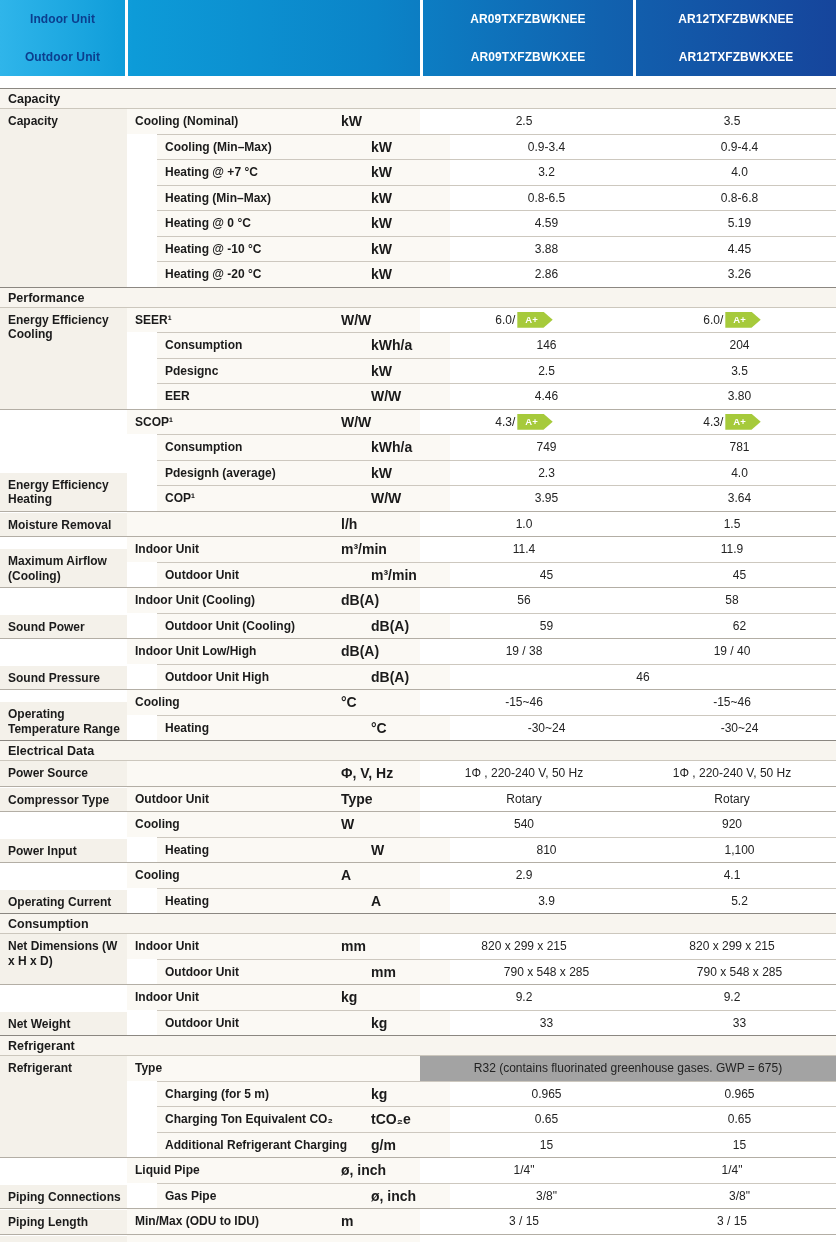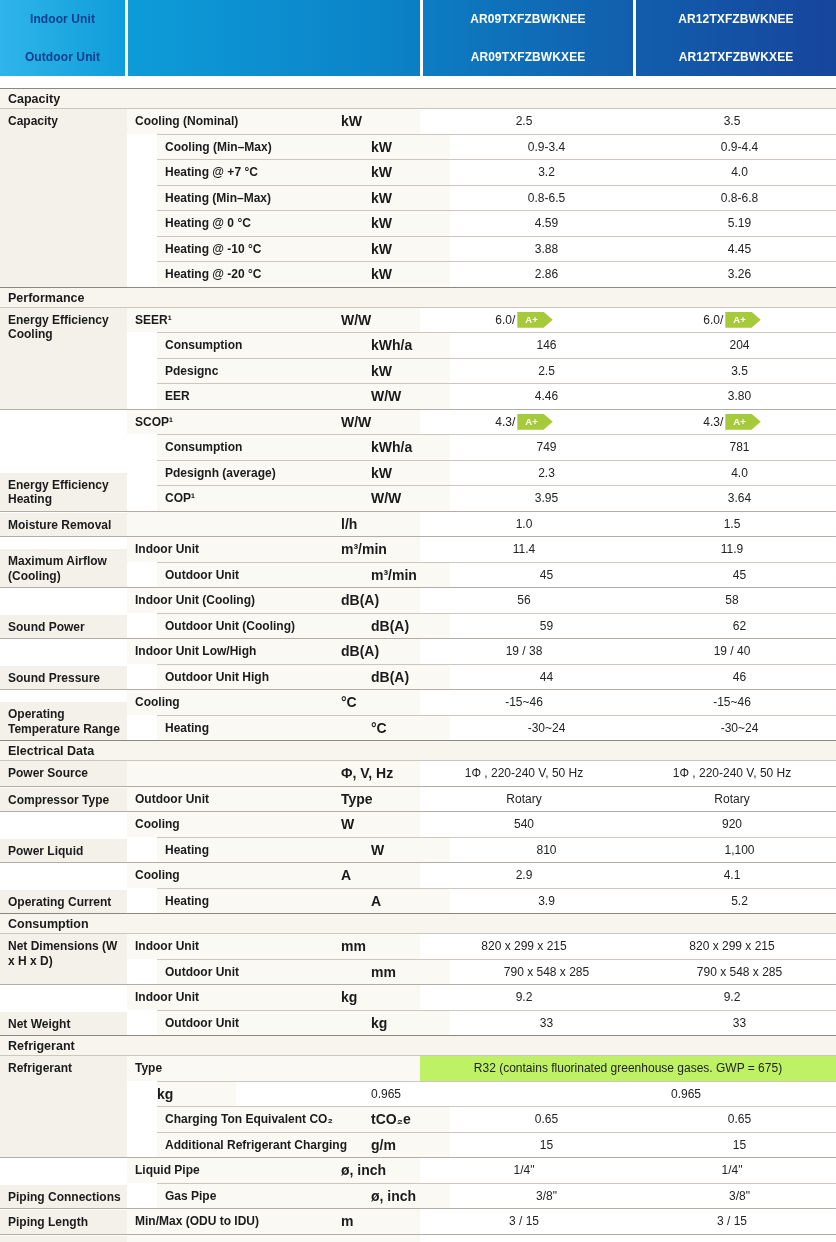--- a/index.html
+++ b/index.html
@@ -66,21 +66,21 @@
     font-size:14px;font-weight:bold;
   }
   .val{
     flex:1;align-self:stretch;
     display:flex;align-items:center;justify-content:center;
     font-size:12px;color:#232323;background:#fff;
   }
   .vspan{
     flex:2;align-self:stretch;
     display:flex;align-items:center;justify-content:center;
-    font-size:12px;color:#232323;background:#bef264;
+    font-size:12px;color:#232323;background:#a3a3a3;
   }
   .vtext{margin-right:2px;}
   .badge{
     display:inline-block;
     background:var(--badge-green,#a6ca3b);
     color:#fff;font-weight:bold;font-size:9.5px;line-height:12px;
     padding:2px 15px 2px 8px;
     clip-path:polygon(0 0,74% 0,100% 50%,74% 100%,0 100%);
   }
 </style>
@@ -277,21 +277,20 @@
         <div class="rows">
           <div class="row">
             <div class="sub">Indoor Unit Low/High</div>
             <div class="unit">dB(A)</div>
             <div class="val">19 / 38</div>
             <div class="val">19 / 40</div>
           </div>
           <div class="row">
             <div class="sub">Outdoor Unit High</div>
             <div class="unit">dB(A)</div>
-            <div class="val">44</div>
             <div class="val">46</div>
           </div>
         </div>
       </div>
       <div class="group with-top">
         <div class="cat">Operating Temperature Range</div>
         <div class="rows">
           <div class="row">
             <div class="sub">Cooling</div>
             <div class="unit">°C</div>
@@ -323,21 +322,21 @@
         <div class="rows">
           <div class="row">
             <div class="sub">Outdoor Unit</div>
             <div class="unit">Type</div>
             <div class="val">Rotary</div>
             <div class="val">Rotary</div>
           </div>
         </div>
       </div>
       <div class="group with-top">
-        <div class="cat">Power Liquid</div>
+        <div class="cat">Power Input</div>
         <div class="rows">
           <div class="row">
             <div class="sub">Cooling</div>
             <div class="unit">W</div>
             <div class="val">540</div>
             <div class="val">920</div>
           </div>
           <div class="row">
             <div class="sub">Heating</div>
             <div class="unit">W</div>
@@ -401,20 +400,21 @@
       <div class="section-header">Refrigerant</div>
       <div class="group">
         <div class="cat">Refrigerant</div>
         <div class="rows">
           <div class="row">
             <div class="sub">Type</div>
             <div class="unit"></div>
             <div class="vspan">R32 (contains fluorinated greenhouse gases. GWP = 675)</div>
           </div>
           <div class="row">
+            <div class="sub">Charging (for 5 m)</div>
             <div class="unit">kg</div>
             <div class="val">0.965</div>
             <div class="val">0.965</div>
           </div>
           <div class="row">
             <div class="sub">Charging Ton Equivalent CO₂</div>
             <div class="unit">tCO₂e</div>
             <div class="val">0.65</div>
             <div class="val">0.65</div>
           </div>

